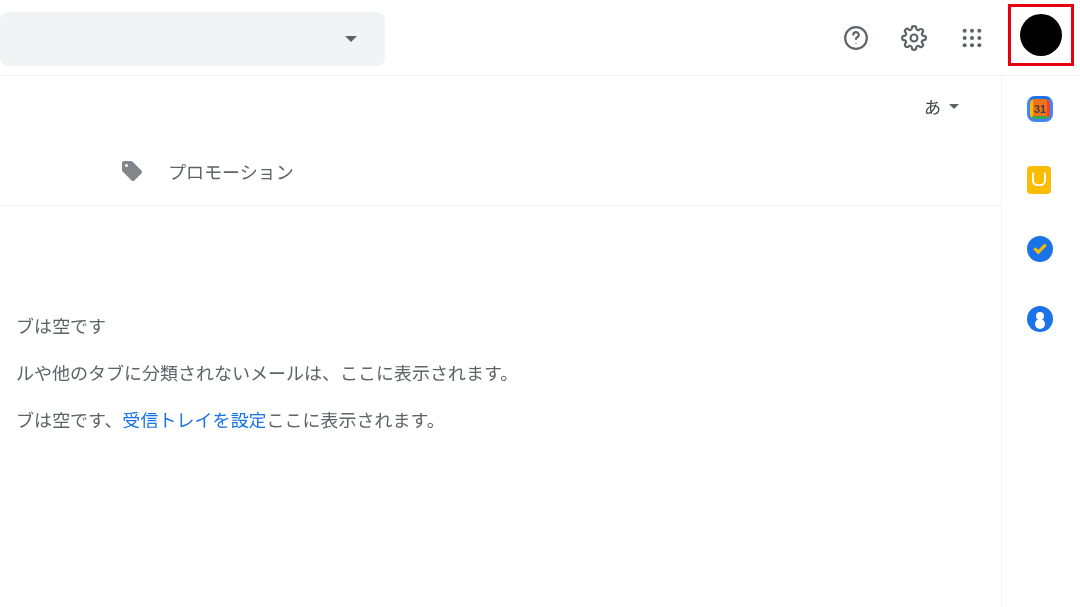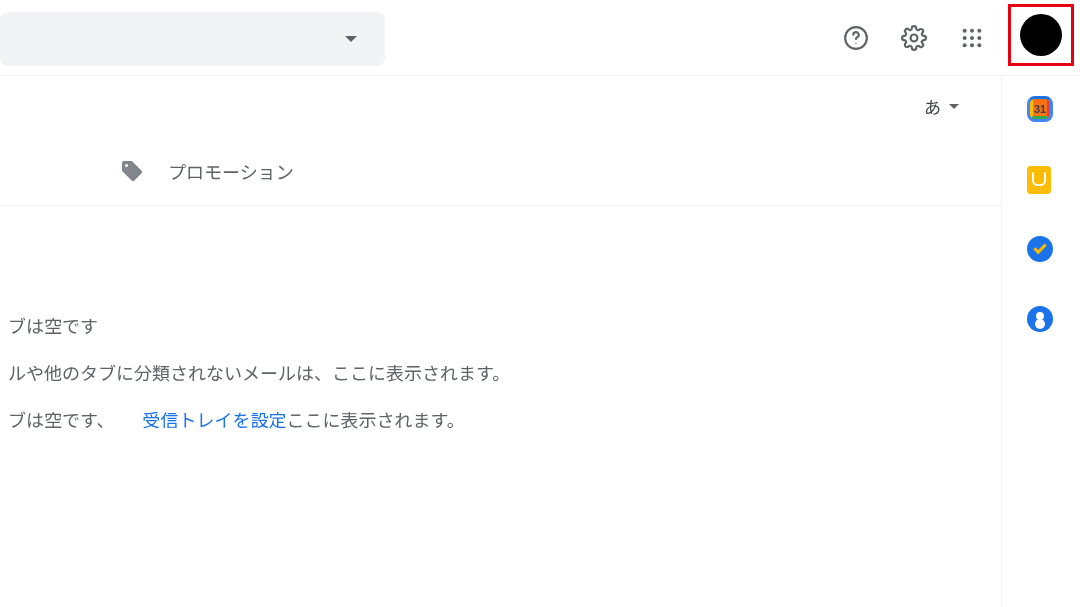--- a/index.html
+++ b/index.html
@@ -106,27 +106,27 @@
     }
     .promo-tab {
       display: flex;
       align-items: center;
       gap: 24px;
       padding-left: 120px;
       font-size: 18px;
     }
     .empty-text {
       padding-top: 108px;
-      padding-left: 8px;
+      padding-left: 16px;
       color: #5f6368;
       font-size: 18px;
       line-height: 1.5;
     }
     .empty-text p { margin-bottom: 20px; }
-    .link { color: #1a73e8; margin-left: 28px; }
+    .link { color: #1a73e8; }
     
     .side-panel {
       position: absolute;
       top: 76px;
       right: 0;
       width: 78px;
       height: 531px;
       display: flex;
       flex-direction: column;
       align-items: center;

